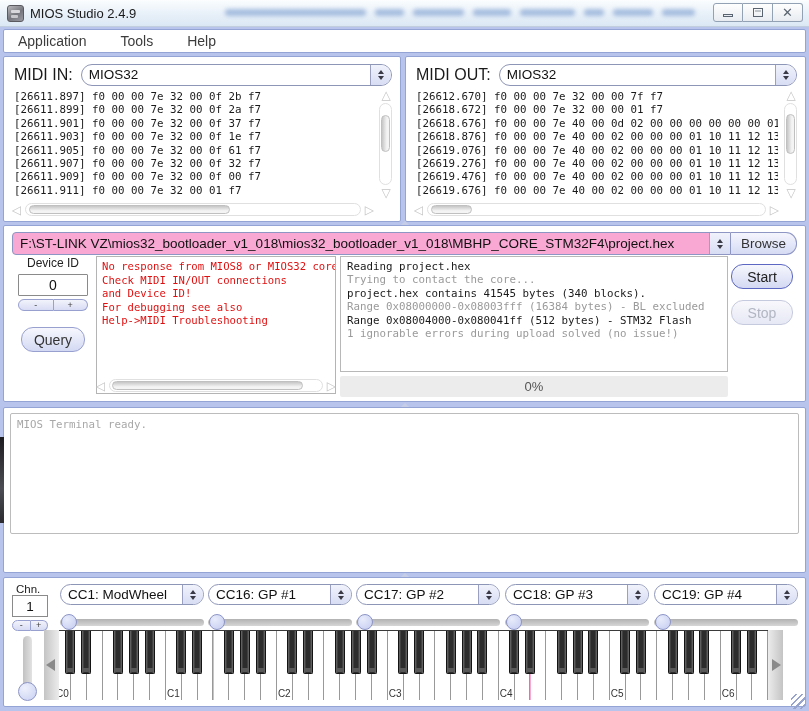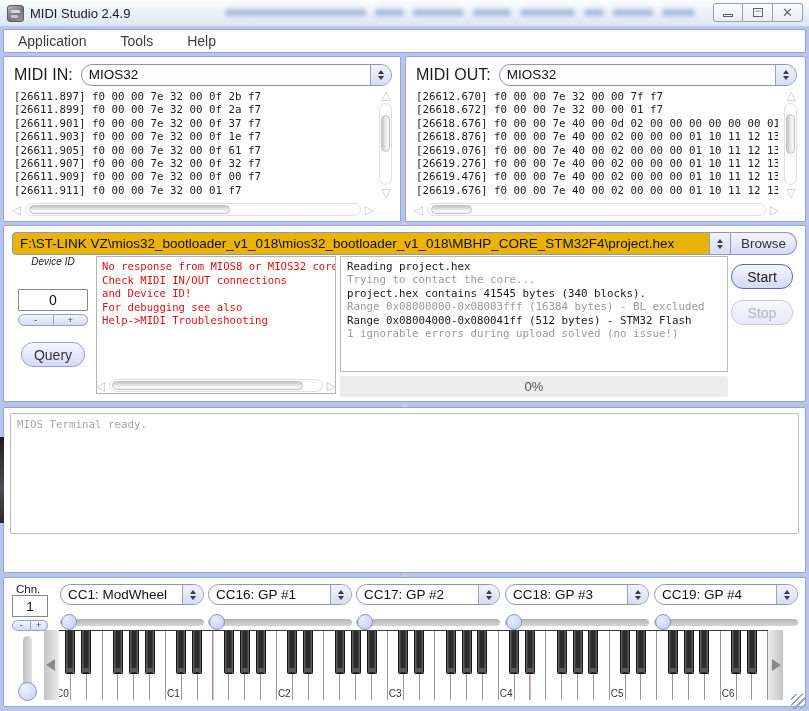--- a/index.html
+++ b/index.html
@@ -65,29 +65,29 @@
     background:linear-gradient(to right,#c6c6c6,#f4f4f4 70%); border:1px solid #c0c0c0; }
   .hscroll { position:absolute; left:8px; right:26px; bottom:3px; height:16px; }
   .hscroll .arr { position:absolute; top:1px; color:#c4c4c4; font-size:12px; line-height:14px; font-family:"DejaVu Sans", sans-serif;}
   .hscroll .arr.lf { left:0; } .hscroll .arr.rt { right:0; }
   .hscroll .track { position:absolute; left:13px; right:13px; top:1px; height:13px; border:1px solid #e0e0e0; border-radius:7px; }
   .hscroll .thumb { position:absolute; top:1px; height:9px; border-radius:5px;
     background:linear-gradient(#c6c6c6,#f4f4f4 70%); border:1px solid #c0c0c0; }
 
   
   .file-row { position:absolute; left:8px; top:6px; right:8px; height:23px; display:flex; }
-  .file-combo { flex:1; border:1px solid #8e96c4; border-radius:4px 0 0 4px; background:#eab308; display:flex; align-items:stretch; overflow:hidden; }
+  .file-combo { flex:1; border:1px solid #8e96c4; border-radius:4px 0 0 4px; background:#f9a8d4; display:flex; align-items:stretch; overflow:hidden; }
   .file-path { flex:1; font-size:13.5px; color:#111; padding:3px 0 0 7px; white-space:nowrap; overflow:hidden; }
   .browse-btn { width:66px; border:1px solid #8e96c4; border-left:none; border-radius:0 11px 11px 0;
     background:linear-gradient(#f4f5fd,#d6dbf4); font-size:13.5px; color:#333;
     display:flex; align-items:center; justify-content:center; }
   .pill { border:1px solid #98a0d0; border-radius:12px; background:linear-gradient(#f6f7fd,#d4d9f3);
     display:flex; align-items:center; justify-content:center; font-size:14px; color:#333; }
   .device-col { position:absolute; left:10px; top:30px; width:78px; }
-  .device-label { font-size:10px; color:#222; text-align:center; margin-bottom:22px;font-style:italic; }
+  .device-label { font-size:12px; color:#222; text-align:center; margin-bottom:4px; }
   .device-field { width:70px; height:22px; border:1px solid #8a8a8a; border-radius:1px; background:#fff;
     font-size:14px; color:#111; text-align:center; font-family:"Liberation Sans", sans-serif; display:block; margin:0 auto; }
   .mini-pair { width:70px; height:12px; margin:3px auto 0; display:flex; }
   .mini-btn { flex:1; font-size:9px; color:#444; line-height:9px; border:1px solid #98a0d0;
     background:linear-gradient(#f2f3fb,#d8dcf4); display:flex; align-items:center; justify-content:center; }
   .mini-btn.l { border-radius:6px 0 0 6px; } .mini-btn.r { border-radius:0 6px 6px 0; border-left:none; }
   .query-btn { width:64px; height:25px; margin:16px auto 0; }
   .warn-pane { position:absolute; left:92px; top:30px; width:240px; height:138px; border:1px solid #b4b4b4; background:#fff; padding:3px 5px; overflow:hidden; }
   .warn-line { font-family:"DejaVu Sans Mono", monospace; font-size:10.6px; line-height:13.6px; color:#e01010; white-space:pre; }
   .warn-scroll { position:absolute; left:92px; top:152px; width:240px; height:16px; }
@@ -142,21 +142,21 @@
   .resize-grip { position:absolute; right:3px; bottom:2px; width:15px; height:15px;
     background:repeating-linear-gradient(135deg, transparent 0 3px, #98a4cc 3px 4.5px); }
   .dark-sliver { position:absolute; left:0; top:437px; width:4px; height:86px;
     background:linear-gradient(#1c1c20,#4c4c54 60%,#2a2a30); z-index:40; }
 </style>
 </head>
 <body>
 
 <div class="titlebar">
   <div class="app-icon"></div>
-  <div class="title-text">MIDI Studio 2.4.9</div>
+  <div class="title-text">MIOS Studio 2.4.9</div>
   <div class="glass-blur">
     <i style="width:150px"></i>
       <i style="width:30px"></i>
       <i style="width:55px"></i>
       <i style="width:40px"></i>
       <i style="width:58px"></i>
       <i style="width:22px"></i>
       <i style="width:42px"></i>
       <i style="width:35px"></i>
   </div>

